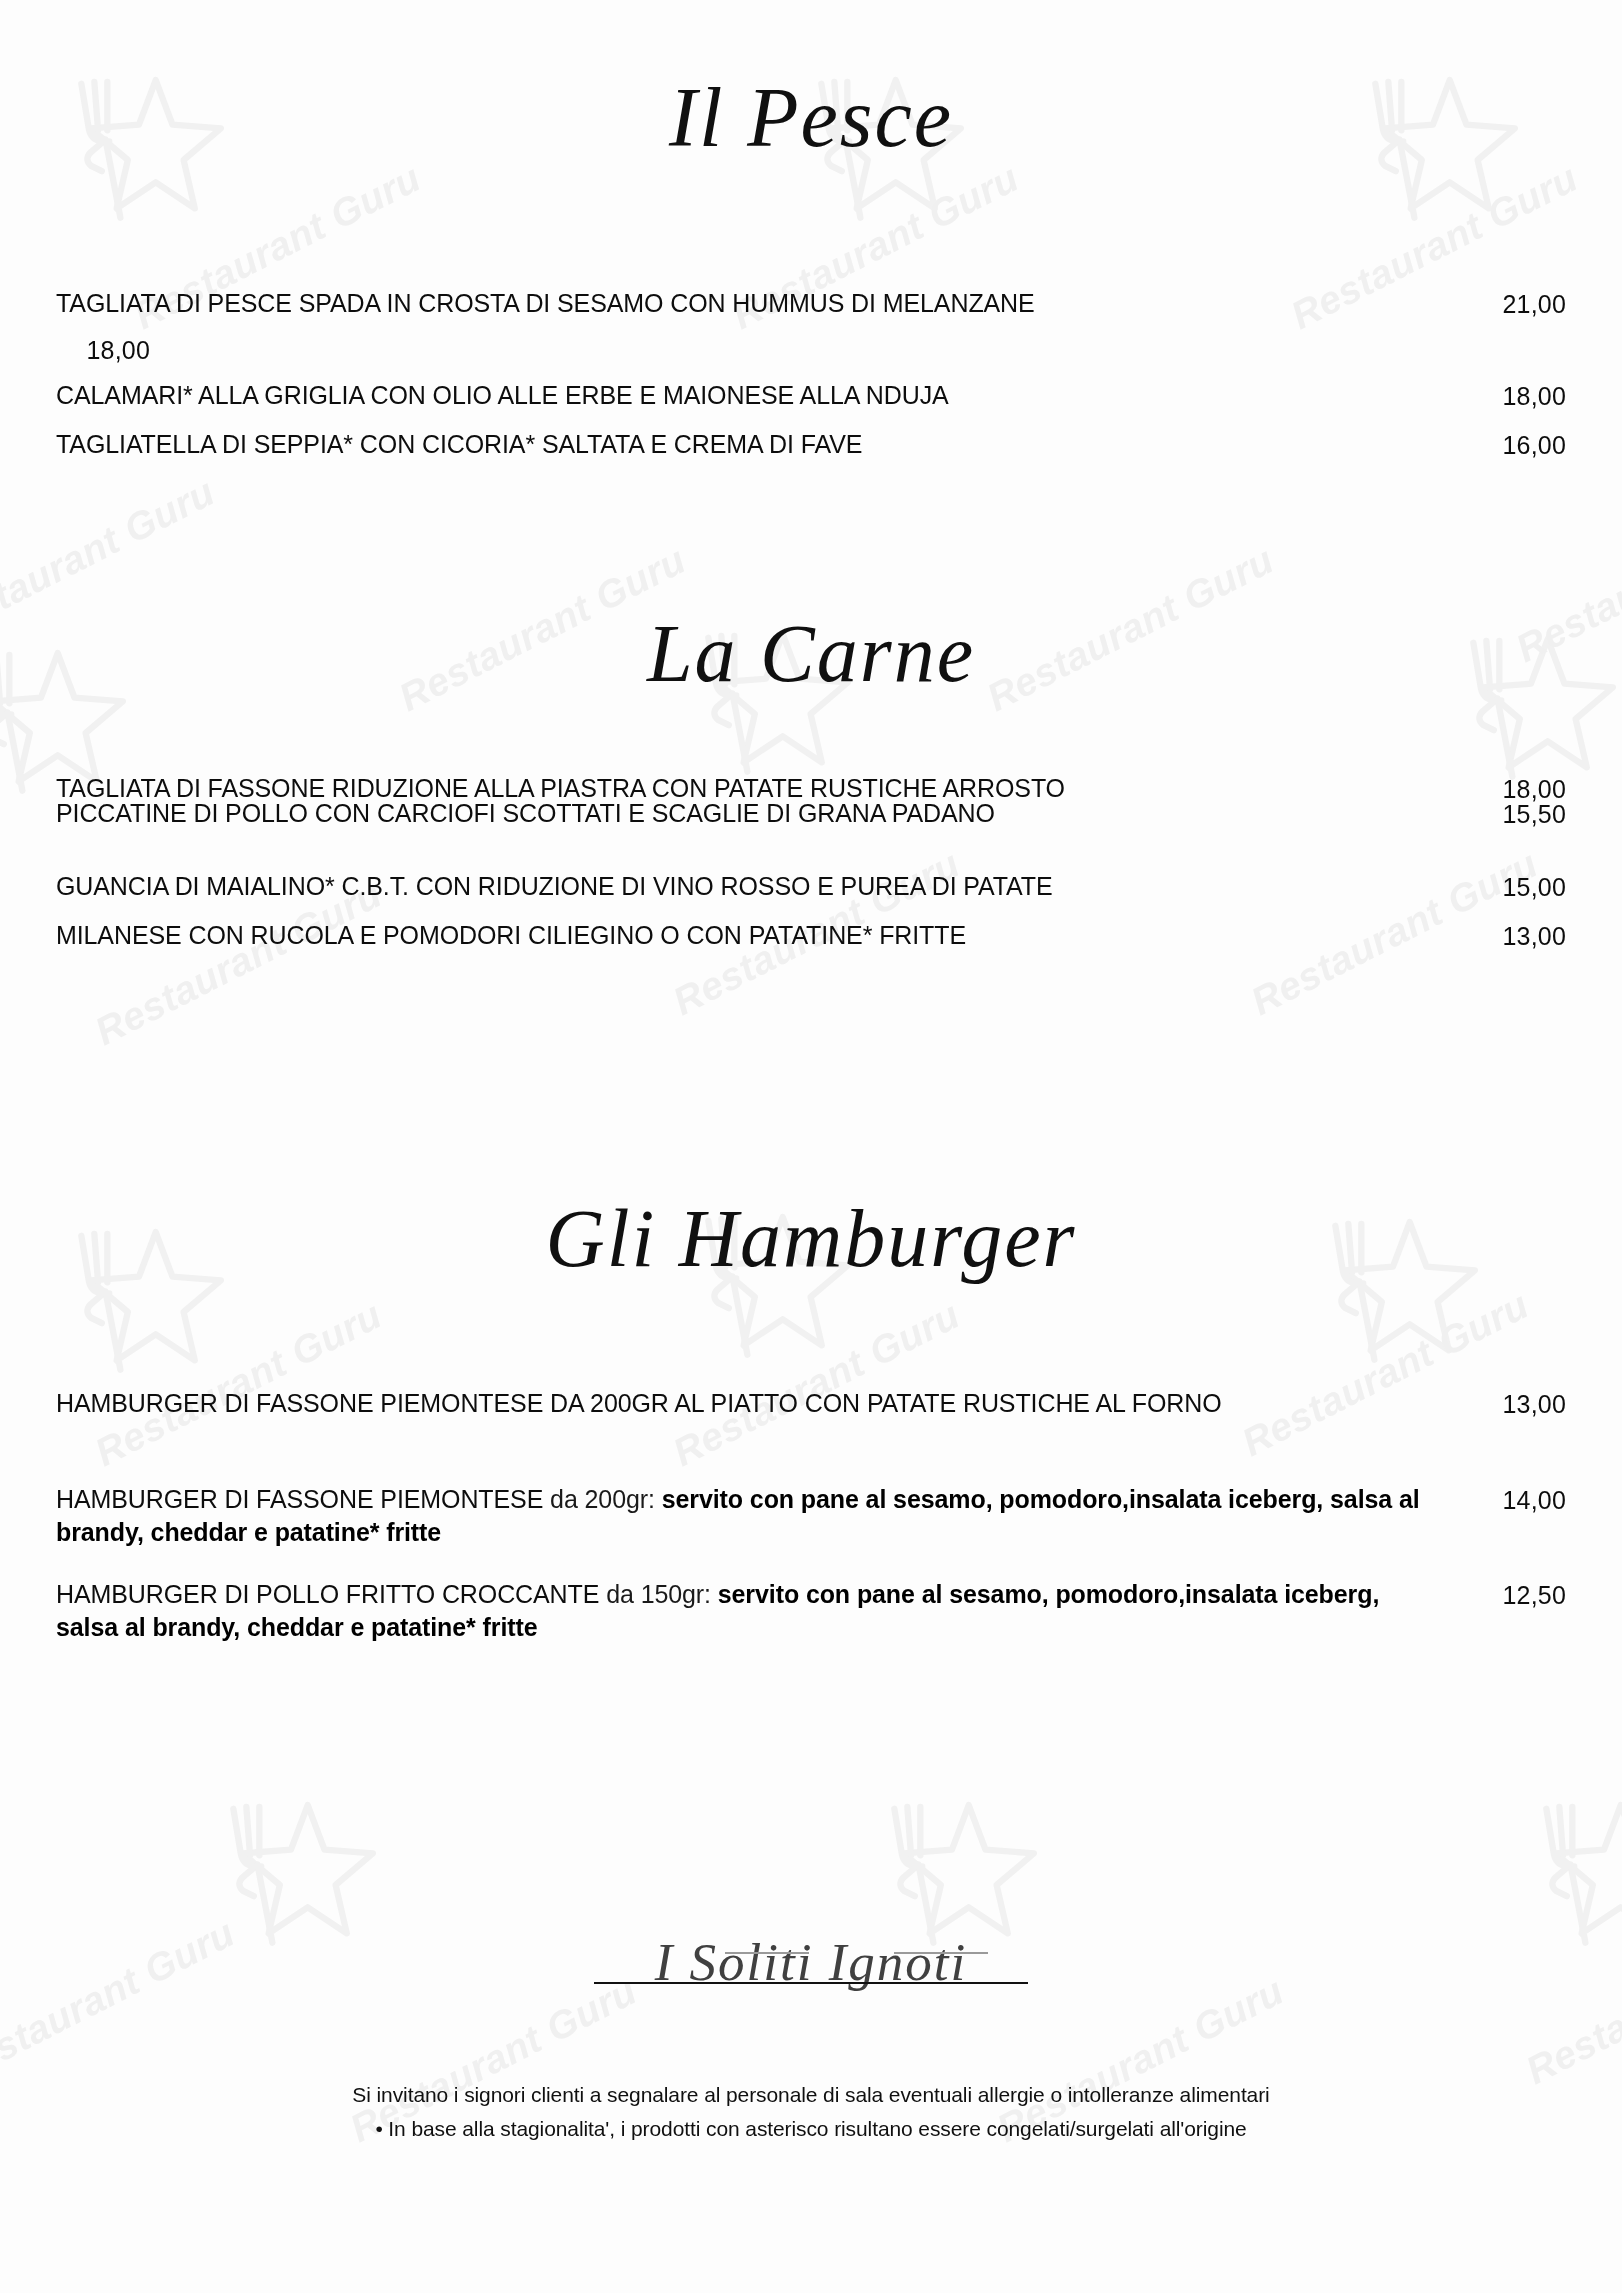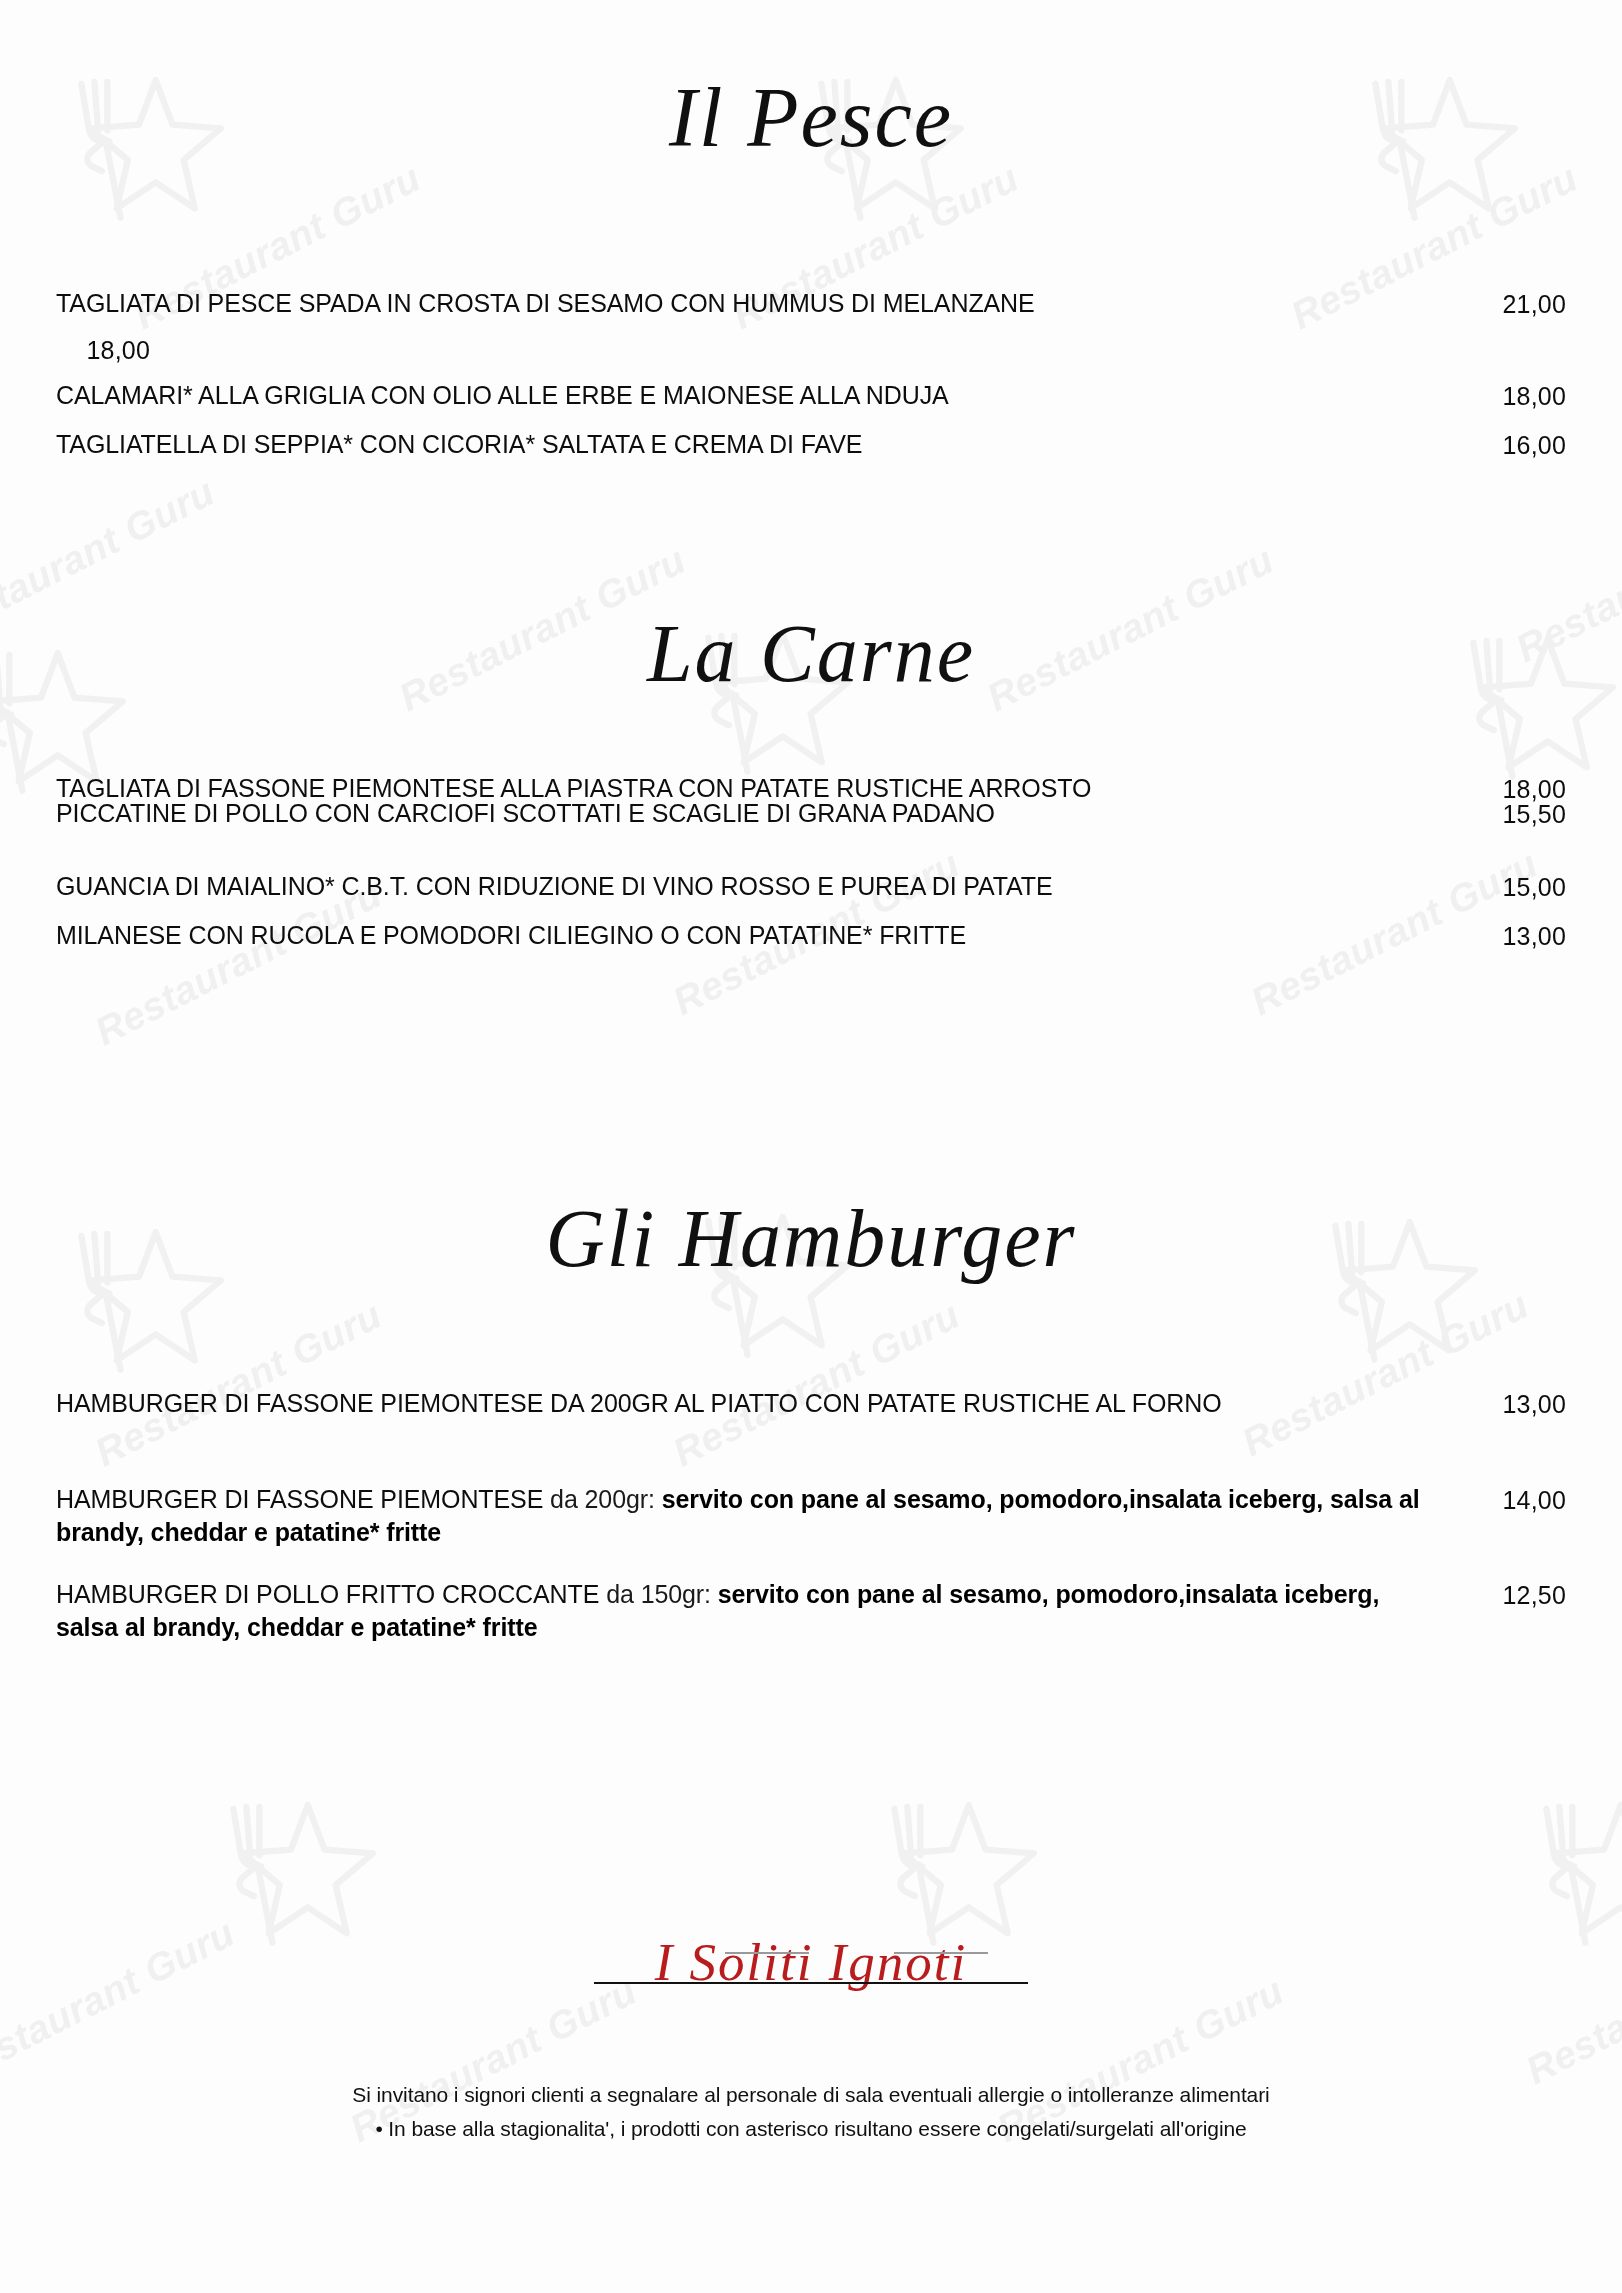--- a/index.html
+++ b/index.html
@@ -120,21 +120,21 @@
     position: relative;
     display: inline-block;
     padding: 0 13.7px;
   }
   .brand-name {
     font-family: "Liberation Serif", serif;
     font-style: italic;
     font-weight: 400;
     font-size: 53px;
     letter-spacing: 2px;
-    color: #b91c1c;
+    color: #404040;
     line-height: 1;
     white-space: nowrap;
   }
   .brand-rule {
     position: absolute;
     left: -47px;
     right: -47px;
     top: 46px;
     height: 2px;
     background: #111;
@@ -363,21 +363,21 @@
           <div class="item-price">16,00</div>
         </div>
       </div>
     </div>
 
     <div class="section" style="top:0;">
       <div class="section-title" style="position:absolute; top:613px; left:0; right:0; font-size:82px;">La Carne</div>
 
       <div class="items">
         <div class="item" style="top:772px;">
-          <div class="item-name">TAGLIATA DI FASSONE PIEMONTESE ALLA PIASTRA CON PATATE RUSTICHE ARROSTO</div>
+          <div class="item-name">TAGLIATA DI FASSONE RIDUZIONE ALLA PIASTRA CON PATATE RUSTICHE ARROSTO</div>
           <div class="item-price">18,00</div>
         </div>
         <div class="item" style="top:797px;">
           <div class="item-name">PICCATINE DI POLLO CON CARCIOFI SCOTTATI E SCAGLIE DI GRANA PADANO</div>
           <div class="item-price">15,50</div>
         </div>
         <div class="item" style="top:870px;">
           <div class="item-name">GUANCIA DI MAIALINO* C.B.T. CON RIDUZIONE DI VINO ROSSO E PUREA DI PATATE</div>
           <div class="item-price">15,00</div>
         </div>

